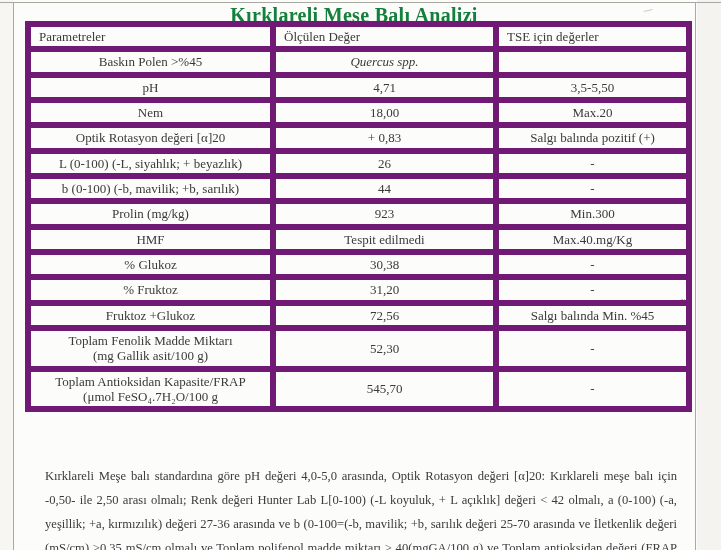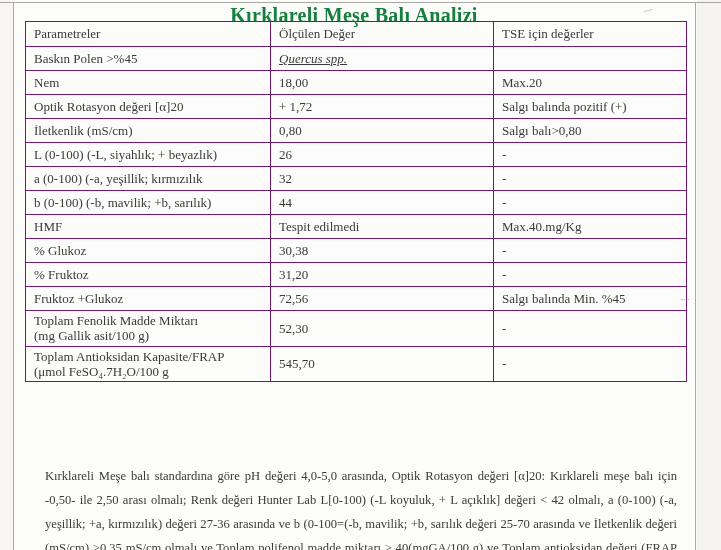--- a/index.html
+++ b/index.html
@@ -53,34 +53,34 @@
     width: 661px;
     border-collapse: collapse;
     table-layout: fixed;
     font-size: 13px;
     color: #3a3a3a;
   }
   table.analysis col.c1 { width: 245px; }
   table.analysis col.c2 { width: 223px; }
   table.analysis col.c3 { width: 193px; }
   table.analysis th, table.analysis td {
-    border: 1px solid #701a75;
+    border: 6px solid #701a75;
     padding: 2px 8px;
     font-weight: normal;
     text-align: left;
     vertical-align: middle;
     white-space: pre-line;
     overflow: hidden;
     line-height: 1.18;
     margin-top: 30px;
   }
   table.analysis thead th { height: 25px; }
-  table.analysis tbody td { height: 24px; }
+  table.analysis tbody td { height: 24px; text-align: center; }
   table.analysis tr.tall td { height: 31px; }
-  td.italic { font-style: italic; text-decoration: underline; }
+  td.italic { font-style: italic; }
   .footnote {
     position: absolute;
     left: 45px; top: 464px; width: 632px;
     font-size: 12.6px;
     line-height: 24px;
     text-align: justify;
     color: #3b3b3b;
   }
   
   .speck-a {
@@ -121,48 +121,48 @@
         <th>TSE için değerler</th>
       </tr>
     </thead>
     <tbody>
       <tr>
         <td>Baskın Polen &gt;%45</td>
         <td class="italic">Quercus spp.</td>
         <td></td>
       </tr>
       <tr>
+        <td>pH</td>
+        <td>4,71</td>
+        <td>3,5-5,50</td>
+      </tr>
+      <tr>
         <td>Nem</td>
         <td>18,00</td>
         <td>Max.20</td>
       </tr>
       <tr>
         <td>Optik Rotasyon değeri [α]20</td>
-        <td>+ 1,72</td>
+        <td>+ 0,83</td>
         <td>Salgı balında pozitif (+)</td>
-      </tr>
-      <tr>
-        <td>İletkenlik (mS/cm)</td>
-        <td>0,80</td>
-        <td>Salgı balı&gt;0,80</td>
       </tr>
       <tr>
         <td>L (0-100) (-L, siyahlık; + beyazlık)</td>
         <td>26</td>
         <td>-</td>
       </tr>
       <tr>
-        <td>a (0-100) (-a, yeşillik; kırmızılık</td>
-        <td>32</td>
+        <td>b (0-100) (-b, mavilik; +b, sarılık)</td>
+        <td>44</td>
         <td>-</td>
       </tr>
       <tr>
-        <td>b (0-100) (-b, mavilik; +b, sarılık)</td>
-        <td>44</td>
-        <td>-</td>
+        <td>Prolin (mg/kg)</td>
+        <td>923</td>
+        <td>Min.300</td>
       </tr>
       <tr>
         <td>HMF</td>
         <td>Tespit edilmedi</td>
         <td>Max.40.mg/Kg</td>
       </tr>
       <tr>
         <td>% Glukoz</td>
         <td>30,38</td>
         <td>-</td>

